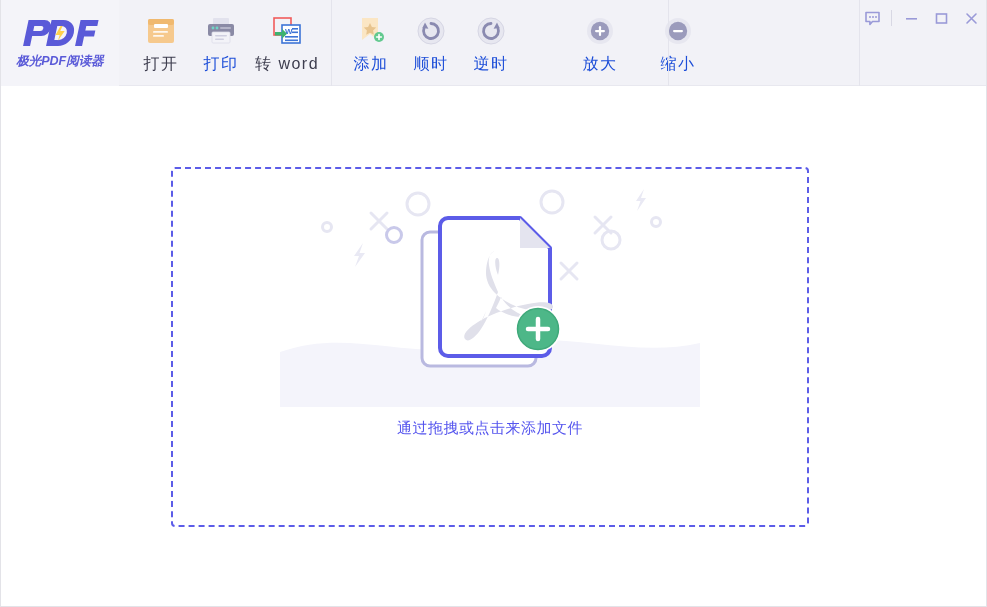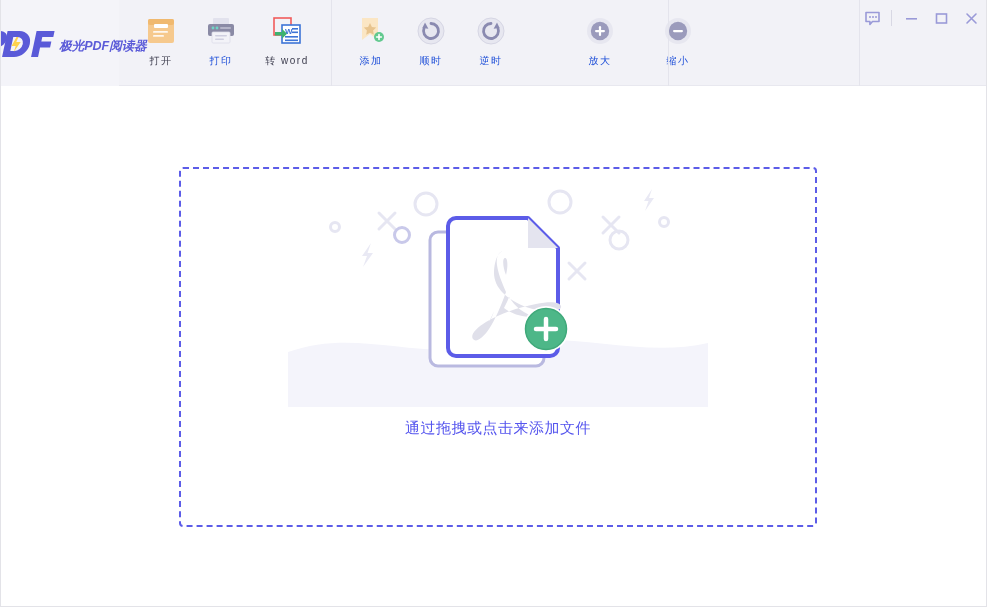--- a/index.html
+++ b/index.html
@@ -42,21 +42,21 @@
   }
   .tb-divider.d1 { left: 330px; }
   .tb-divider.d2 { left: 667px; }
   .tb-divider.d3 { left: 858px; }
 
   
   .logo-area {
     width: 118px;
     height: 86px;
     display: flex;
-    flex-direction: row;
+    flex-direction: column;
     align-items: center;
     justify-content: center;
     padding-top: 2px;
     background: #f4f4f9;
     text-align: center;
   }
   .logo-mark {
     width: 86px;
     height: 30px;
     position: relative;
@@ -90,21 +90,21 @@
   }
   .tool .ic {
     width: 34px;
     height: 34px;
     display: flex;
     align-items: center;
     justify-content: center;
   }
   .tool .lbl {
     margin-top: 6px;
-    font-size: 10px;
+    font-size: 16px;
     color: #3d3d4e;
     letter-spacing: 1.5px;
     white-space: nowrap;
   }
   .tool.disabled .lbl { color: #1d4ed8; }
 
   .grp-a { margin-left: 12px; }
   .grp-b { margin-left: 18px; }
   .grp-c { margin-left: 18px; }
 
@@ -135,21 +135,21 @@
   
   .content {
     position: relative;
     width: 100%;
     height: 519px;
     background: #ffffff;
   }
 
   .dropzone {
     position: absolute;
-    left: 178px;
+    left: 170px;
     top: 81px;
     width: 638px;
     height: 360px;
     border: 2px dashed #5c5ce8;
     border-radius: 4px;
     display: flex;
     flex-direction: column;
     align-items: center;
     justify-content: flex-start;
     cursor: pointer;

